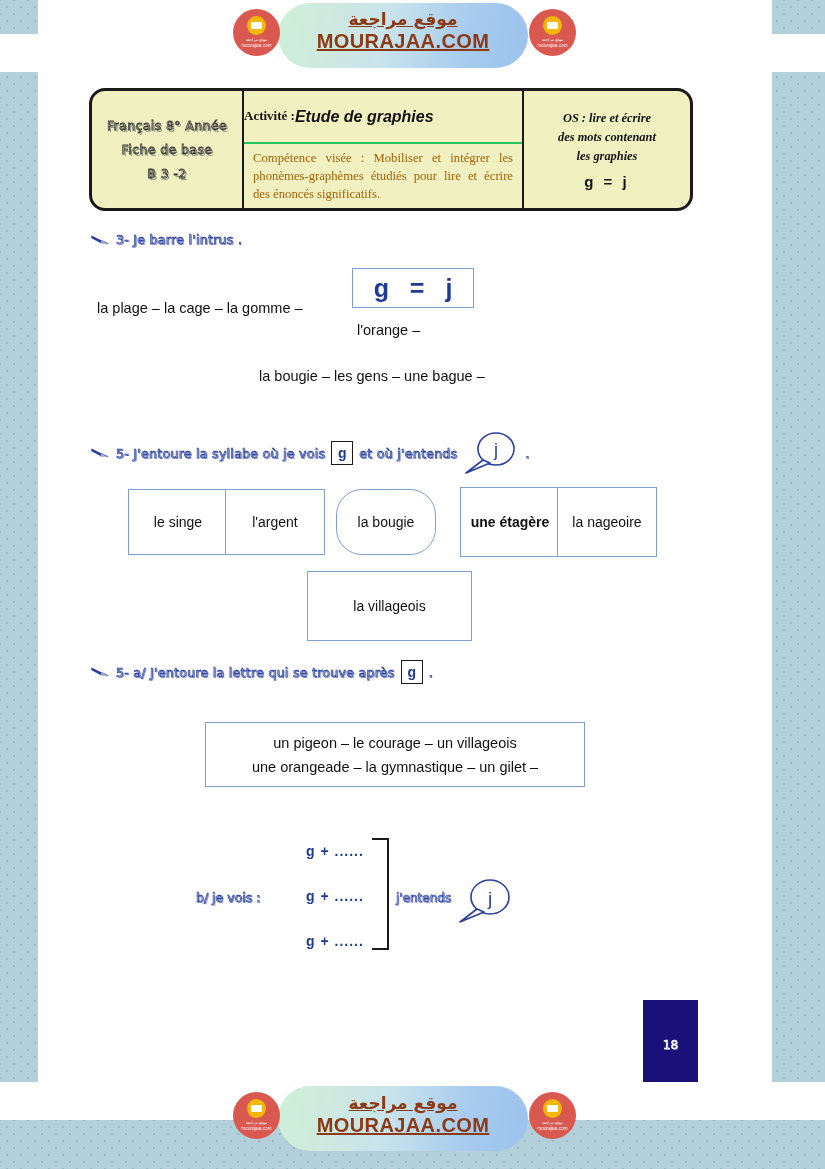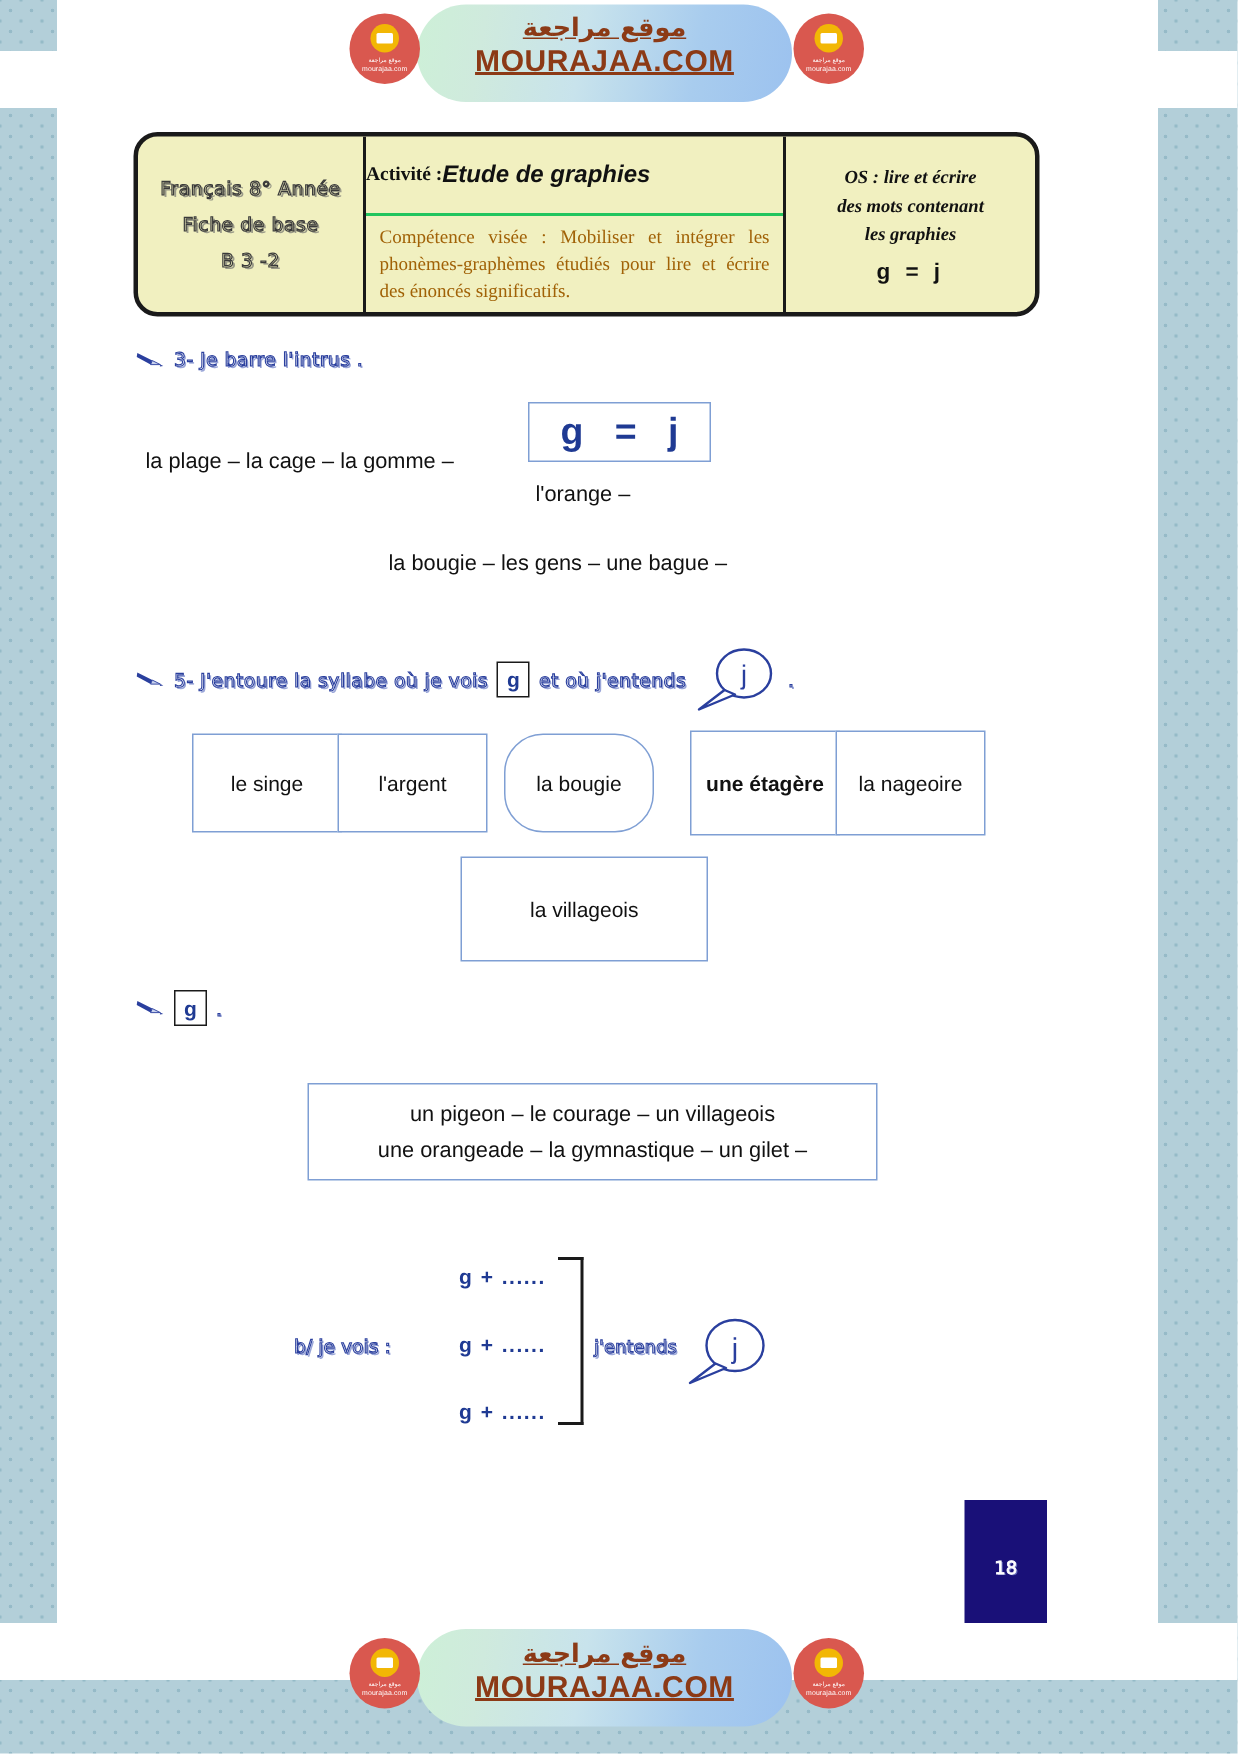--- a/index.html
+++ b/index.html
@@ -493,20 +493,21 @@
 <div class="wordbox" style="left:460px; top:487px; width:100px; height:70px;font-weight:bold;">une étagère</div>
 <div class="wordbox" style="left:557px; top:487px; width:100px; height:70px;">la nageoire</div>
 <div class="wordbox" style="left:307px; top:571px; width:165px; height:70px;">la villageois</div>
 
 <div class="instr" style="left:90px; top:660px;">
   <svg class="pencil-icon" viewBox="0 0 26 18">
     <path d="M2 3 L15 9.5 L13.5 13 L1.5 6.5 Z" fill="#2a3f9e"></path>
     <path d="M15 9.5 L22 13 L13.5 13 Z" fill="#c9d2ee" stroke="#2a3f9e" stroke-width="0.8"></path>
     <path d="M22 13 L24.5 14.2 L21.5 14.6 Z" fill="#2a3f9e"></path>
   </svg>
+  <span class="instr-text">5- a/ J'entoure la lettre qui se trouve après</span>
   <span class="letterbox">g</span>
   <span class="instr-text">.</span>
 </div>
 
 <div class="listbox">
   <div>un pigeon – le courage – un villageois</div>
   <div>une orangeade  –  la gymnastique  – un gilet –</div>
 </div>
 
 <div class="b-label">b/ je vois :</div>

